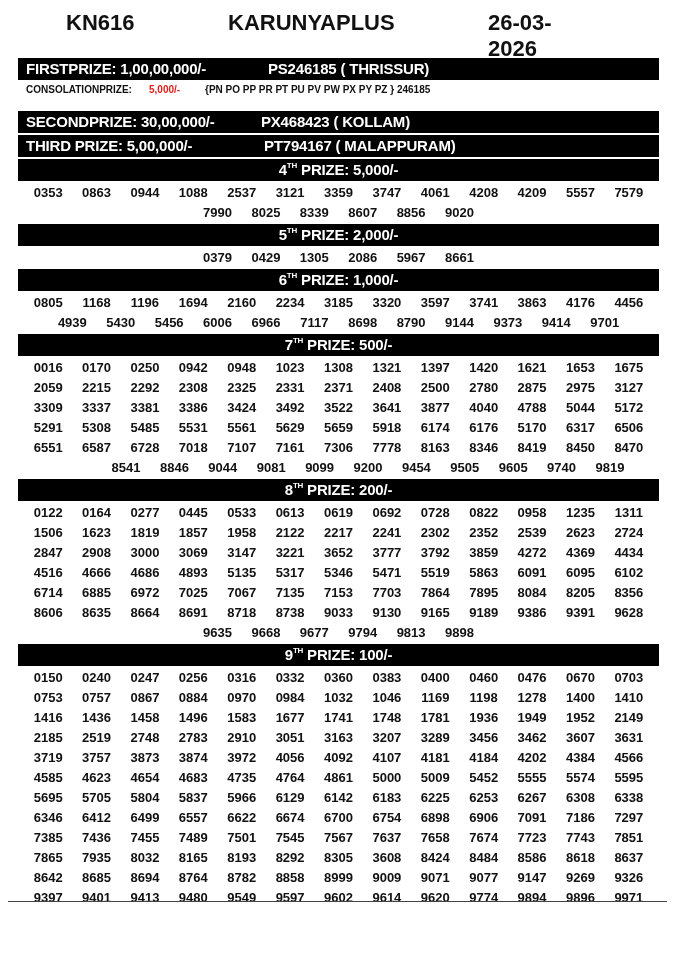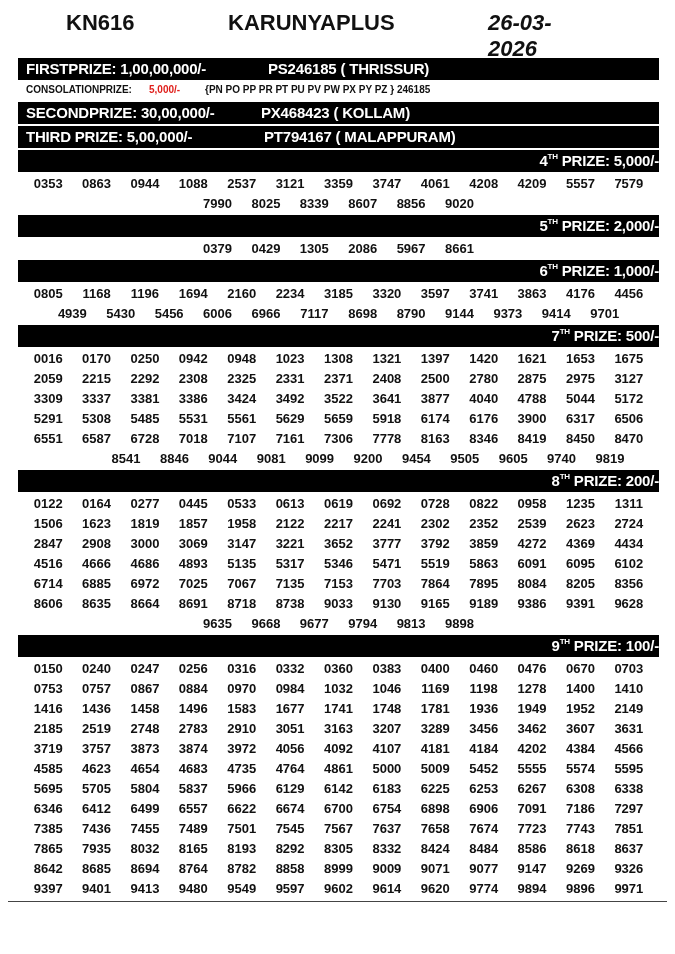--- a/index.html
+++ b/index.html
@@ -7,35 +7,35 @@
     width: 675px; height: 954px; position: relative; overflow: hidden;
     font-family: "Liberation Sans", sans-serif; color: #111;
   }
   .header {
     position: absolute; top: 8px; left: 0; width: 597px; height: 30px;
     font-weight: bold; font-size: 22px;
   }
   .header span { position: absolute; top: 2px; }
   .h-code { left: 66px; }
   .h-name { left: 228px; }
-  .h-date { left: 488px; font-style: italic; }
+  .h-date { left: 488px; }
 
   .sheet { position: absolute; left: 18px; top: 58px; width: 641px; }
   .bar {
     background: #000; color: #fff; font-weight: bold; font-size: 15px;
     height: 22px; line-height: 22px; margin-bottom: 2px; position: relative;
     letter-spacing: -0.2px;
   }
   .bar .left { position: absolute; left: 8px; }
   .bar .right { position: absolute; }
-  .bar.center { text-align: right; }
+  .bar.center { text-align: center; }
   .bar sup { font-size: 8px; vertical-align: top; line-height: 14px; }
   .consol {
     height: 16px; line-height: 16px; font-size: 10px; font-weight: bold;
-    position: relative; margin-bottom: 4px;
+    position: relative; margin-bottom: 13px;
   }
   .consol span { position: absolute; top: 0; }
   .red { color: #e0201c; }
 
   .nums {
     display: flex; flex-wrap: wrap; justify-content: center;
     font-weight: bold; font-size: 13px; padding: 0 4px 1px 4px;
   }
   .nums span {
     width: 48.4px; text-align: center; line-height: 20px; height: 20px;
@@ -180,21 +180,21 @@
       <span>5291</span>
       <span>5308</span>
       <span>5485</span>
       <span>5531</span>
       <span>5561</span>
       <span>5629</span>
       <span>5659</span>
       <span>5918</span>
       <span>6174</span>
       <span>6176</span>
-      <span>3900</span>
+      <span>5170</span>
       <span>6317</span>
       <span>6506</span>
       <span>6551</span>
       <span>6587</span>
       <span>6728</span>
       <span>7018</span>
       <span>7107</span>
       <span>7161</span>
       <span>7306</span>
       <span>7778</span>
@@ -423,21 +423,21 @@
       <span>7723</span>
       <span>7743</span>
       <span>7851</span>
       <span>7865</span>
       <span>7935</span>
       <span>8032</span>
       <span>8165</span>
       <span>8193</span>
       <span>8292</span>
       <span>8305</span>
-      <span>8332</span>
+      <span>3608</span>
       <span>8424</span>
       <span>8484</span>
       <span>8586</span>
       <span>8618</span>
       <span>8637</span>
       <span>8642</span>
       <span>8685</span>
       <span>8694</span>
       <span>8764</span>
       <span>8782</span>

